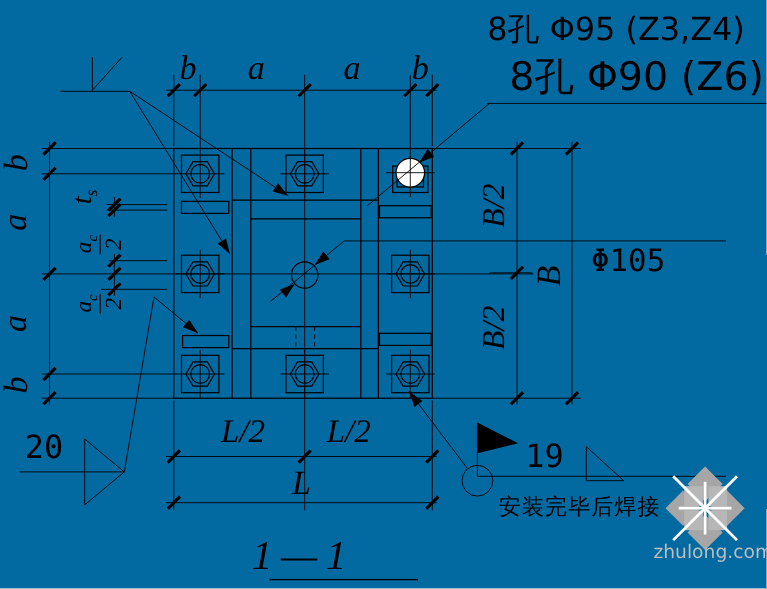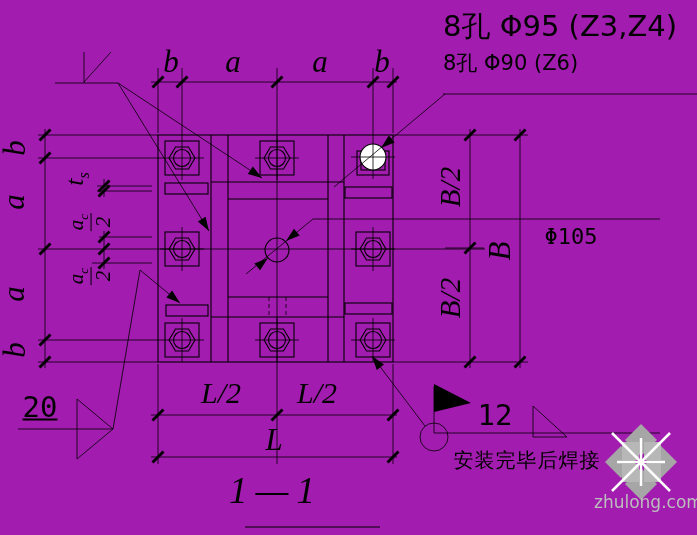--- a/index.html
+++ b/index.html
@@ -1,16 +1,16 @@
 <!DOCTYPE html>
 <html><head>
 <meta charset="utf-8">
 <style>
   html,body { margin:0; padding:0; background:#fff; }
-  #stage { position:relative; width:697px; height:535px; background:#a21caf; overflow:hidden;
+  #stage { position:relative; width:697px; height:535px; background:#0369a1; overflow:hidden;
            font-family:"DejaVu Sans", sans-serif; }
   #stage svg { position:absolute; left:0; top:0; }
   .s1 { stroke:#000; stroke-width:1.1; fill:none; }
   .s0 { stroke:#000; stroke-width:0.8; fill:none; }
   .tk line { stroke:#000; stroke-width:2.8; }
   .fil { fill:#000; stroke:none; }
   .lbl { position:absolute; color:#000; white-space:nowrap; line-height:1; }
   .cpos { transform:translate(-50%,-50%); }
   .rot { transform:translate(-50%,-50%) rotate(-90deg); }
   .serif-i { font-family:"Liberation Serif", serif; font-style:italic; }
@@ -205,27 +205,27 @@
     <g stroke="#ffffff" stroke-width="2.5">
       <line x1="612" y1="433" x2="670" y2="491"></line>
       <line x1="670" y1="433" x2="612" y2="491"></line>
       <line x1="641" y1="438" x2="641" y2="486"></line>
       <line x1="617" y1="462" x2="665" y2="462"></line>
     </g>
   </g>
 </svg>
 
   <div class="lbl cjk" style="left:443px; top:12px; font-size:29px;">8孔 Φ95 (Z3,Z4)</div>
-  <div class="lbl cjk" style="left:443px; top:53px; font-size:21px;">8孔 Φ90 (Z6)</div>
-
-  <div class="lbl cad cpos" style="left:571px; top:237px; font-size:22px;">Φ105</div>
+  <div class="lbl cjk" style="left:463px; top:53px; font-size:36px;">8孔 Φ90 (Z6)</div>
+
+  <div class="lbl cad cpos" style="left:571px; top:237px; font-size:28px;">Φ105</div>
 
   <div class="lbl cjk cpos" style="left:527px; top:460px; font-size:20px; letter-spacing:1px;">安装完毕后焊接</div>
-  <div class="lbl cad cpos" style="left:495px; top:415px; font-size:29px;">12</div>
-  <div class="lbl cad cpos" style="left:40px; top:407px; font-size:29px;text-decoration:underline;">20</div>
+  <div class="lbl cad cpos" style="left:495px; top:415px; font-size:29px;">19</div>
+  <div class="lbl cad cpos" style="left:40px; top:407px; font-size:29px;">20</div>
 
   <div class="lbl serif-i cpos" style="left:171px; top:61px; font-size:31px;">b</div>
   <div class="lbl serif-i cpos" style="left:233px; top:61px; font-size:31px;">a</div>
   <div class="lbl serif-i cpos" style="left:320px; top:61px; font-size:31px;">a</div>
   <div class="lbl serif-i cpos" style="left:382px; top:61px; font-size:31px;">b</div>
 
   <div class="lbl serif-i rot" style="left:14px; top:148px; font-size:31px;">b</div>
   <div class="lbl serif-i rot" style="left:13px; top:202px; font-size:31px;">a</div>
   <div class="lbl serif-i rot" style="left:13px; top:294px; font-size:31px;">a</div>
   <div class="lbl serif-i rot" style="left:14px; top:350px; font-size:31px;">b</div>
@@ -243,16 +243,16 @@
   </div>
 
   <div class="lbl serif-i rot" style="left:450px; top:187px; font-size:29px;">B/2</div>
   <div class="lbl serif-i rot" style="left:450px; top:298px; font-size:29px;">B/2</div>
   <div class="lbl serif-i rot" style="left:499px; top:251px; font-size:31px;">B</div>
 
   <div class="lbl serif-i cpos" style="left:221px; top:393px; font-size:30px;">L/2</div>
   <div class="lbl serif-i cpos" style="left:317px; top:393px; font-size:30px;">L/2</div>
   <div class="lbl serif-i cpos" style="left:274px; top:439px; font-size:31px;">L</div>
 
-  <div class="lbl serif-i cpos" style="left:276px; top:490px; font-size:37px; letter-spacing:8px;">1—1</div>
+  <div class="lbl serif-i cpos" style="left:276px; top:506px; font-size:37px; letter-spacing:8px;">1—1</div>
 
   <div class="lbl wm" style="left:594px; top:494px; font-size:17px;">zhulong.com</div>
 </div>
 
 </body></html>

